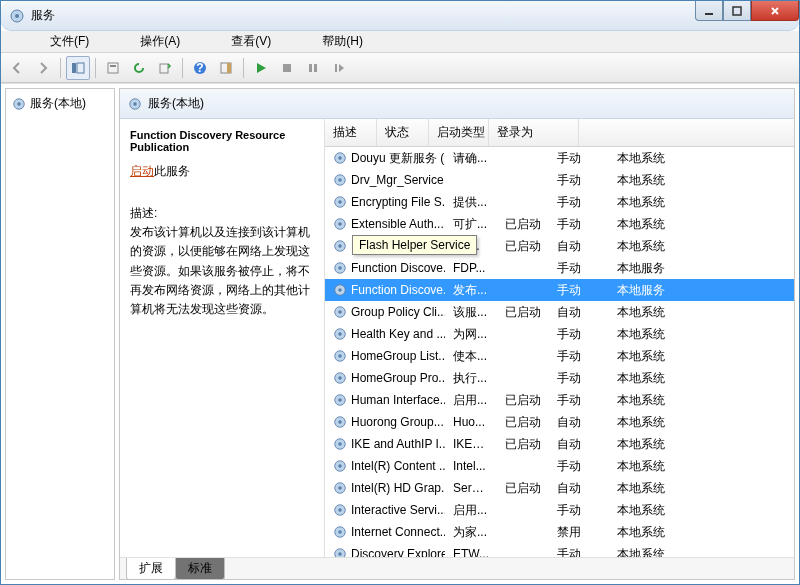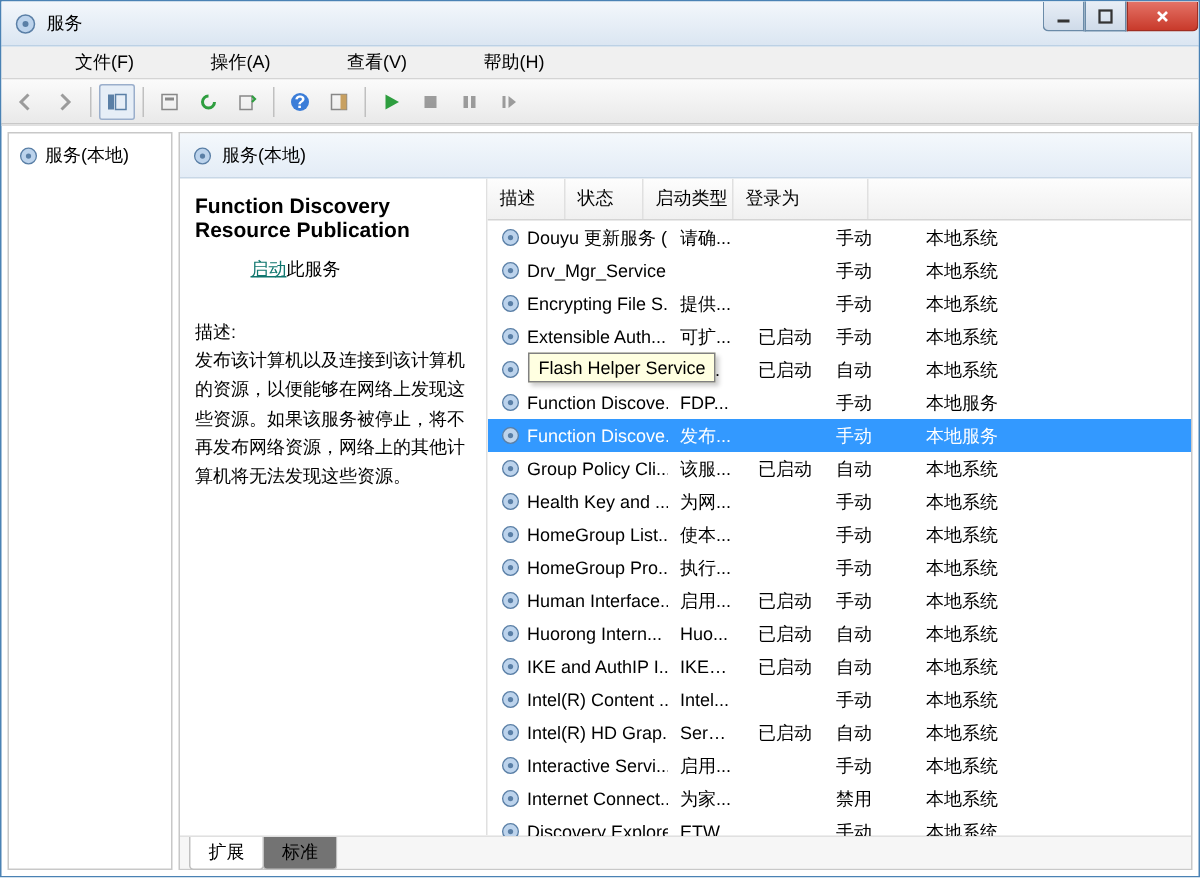--- a/index.html
+++ b/index.html
@@ -1,40 +1,40 @@
 <!DOCTYPE html>
 <html><head>
 <meta charset="utf-8">
 <style>
 * { margin:0; padding:0; box-sizing:border-box; font-family:"Microsoft YaHei","SimSun",Tahoma,sans-serif; font-size:12px; }
 body { background:#fff; }
 .window { width:800px; height:585px; border:1px solid #4a82b4; display:flex; flex-direction:column; background:#fff; }
-.titlebar { height:30px; background:linear-gradient(#f3f7fb,#dbe6f2); display:flex; align-items:center; border-bottom:1px solid #bcd1e5; position:relative; }
+.titlebar { height:30px; background:linear-gradient(#f3f7fb,#dbe6f2); display:flex; align-items:center; border-bottom:1px solid #bcd1e5; position:relative;border-radius:10px; }
 .titlebar-icon { width:16px; height:16px; margin:0 6px 0 8px; }
 .winbuttons { position:absolute; right:0; top:0; display:flex; }
 .winbtn { width:28px; height:20px; border:1px solid #6b8ba8; border-top:none; background:linear-gradient(#e8eef6,#cfdbe9); display:flex; align-items:center; justify-content:center; }
 .winbtn.close { width:48px; background:linear-gradient(#e57367,#c83a2b); border-color:#a02e22; border-bottom-right-radius:4px;}
 .winbtn.min { border-bottom-left-radius:4px;}
 .winbtn svg { width:12px; height:12px; }
 .menubar { height:22px; background:#f0f0f0; display:flex; align-items:center; padding:0 6px; border-bottom:1px solid #d4d4d4; }
 .menuitem { padding:2px 8px;margin-left:35px; }
 .toolbar { height:30px; background:linear-gradient(#fbfbfb,#e9e9e9); border-bottom:1px solid #c8c8c8; display:flex; align-items:center; padding:0 4px; gap:2px; }
 .toolbtn { width:24px; height:24px; border:1px solid transparent; display:flex; align-items:center; justify-content:center; border-radius:2px; }
 .toolbtn.boxed { border:1px solid #9aaecb; background:#e6eef7;}
 .toolbtn.disabled { opacity:0.45; }
 .tbsep { width:1px; height:20px; background:#c0c0c0; margin:0 3px; }
 .content { flex:1; display:flex; border-top:1px solid #e0e0e0; padding:4px; gap:4px; overflow:hidden;}
 .treepane { width:110px; border:1px solid #c8c8c8; background:#fff; padding:4px; }
 .treeitem { display:flex; align-items:center; gap:4px; padding:2px;}
 .rightpane { flex:1; display:flex; flex-direction:column; border:1px solid #c8c8c8; }
 .paneheader { height:30px; background:linear-gradient(#f4f8fc,#e3ecf6); border-bottom:1px solid #c8d7e6; display:flex; align-items:center; padding:0 8px; gap:6px;}
 .panesplit { flex:1; display:flex; overflow:hidden;}
 .detailpane { width:205px; padding:10px 10px; overflow:hidden; border-right:1px solid #e0e0e0;}
-.detailpane h3 { font-size:14px; font-weight:bold; margin-bottom:10px; }
-.detailpane a { color:#0f766e; text-decoration:underline;margin-left:37px; }
+.detailpane h3 { font-size:11px; font-weight:bold; margin-bottom:10px; }
+.detailpane a { color:#c2410c; text-decoration:underline; }
 .detailpane p { margin-top:10px; line-height:1.6; }
 .listpane { flex:1; display:flex; flex-direction:column; overflow:hidden;}
 .listhead { display:flex; border-bottom:1px solid #d4d4d4; background:linear-gradient(#fdfdfd,#f0f0f0);}
 .colh { padding:5px 8px; border-right:1px solid #e0e0e0; white-space:nowrap; overflow:hidden; position:relative;}
 .c-name{width:120px;} .c-desc{width:52px;} .c-stat{width:52px;} .c-start{width:60px;} .c-logon{width:90px;}
 .sortarrow { position:absolute; left:50%; top:0; transform:translateX(-50%); }
 .listbody { flex:1; overflow-y:auto; overflow-x:hidden;}
 .row { display:flex; align-items:center; height:22px; }
 .row.sel { background:#3399ff; color:#fff; }
 .cell { padding:0 8px; white-space:nowrap; overflow:hidden; text-overflow:ellipsis; }
@@ -347,21 +347,21 @@
                 <div class="cell c-stat">已启动</div>
                 <div class="cell c-start">手动</div>
                 <div class="cell c-logon">本地系统</div>
               </div>
               <div class="row">
                 <div class="cell c-name">
                   <svg class="gearicon" viewBox="0 0 16 16">
                     <circle cx="8" cy="8" r="6" fill="#bcd3ec" stroke="#5a7fa6"></circle>
                     <circle cx="8" cy="8" r="2" fill="#5a7fa6"></circle>
                   </svg>
-                  <span>Huorong Intern...</span>
+                  <span>Huorong Group...</span>
                 </div>
                 <div class="cell c-desc">Huo...</div>
                 <div class="cell c-stat">已启动</div>
                 <div class="cell c-start">自动</div>
                 <div class="cell c-logon">本地系统</div>
               </div>
               <div class="row">
                 <div class="cell c-name">
                   <svg class="gearicon" viewBox="0 0 16 16">
                     <circle cx="8" cy="8" r="6" fill="#bcd3ec" stroke="#5a7fa6"></circle>

